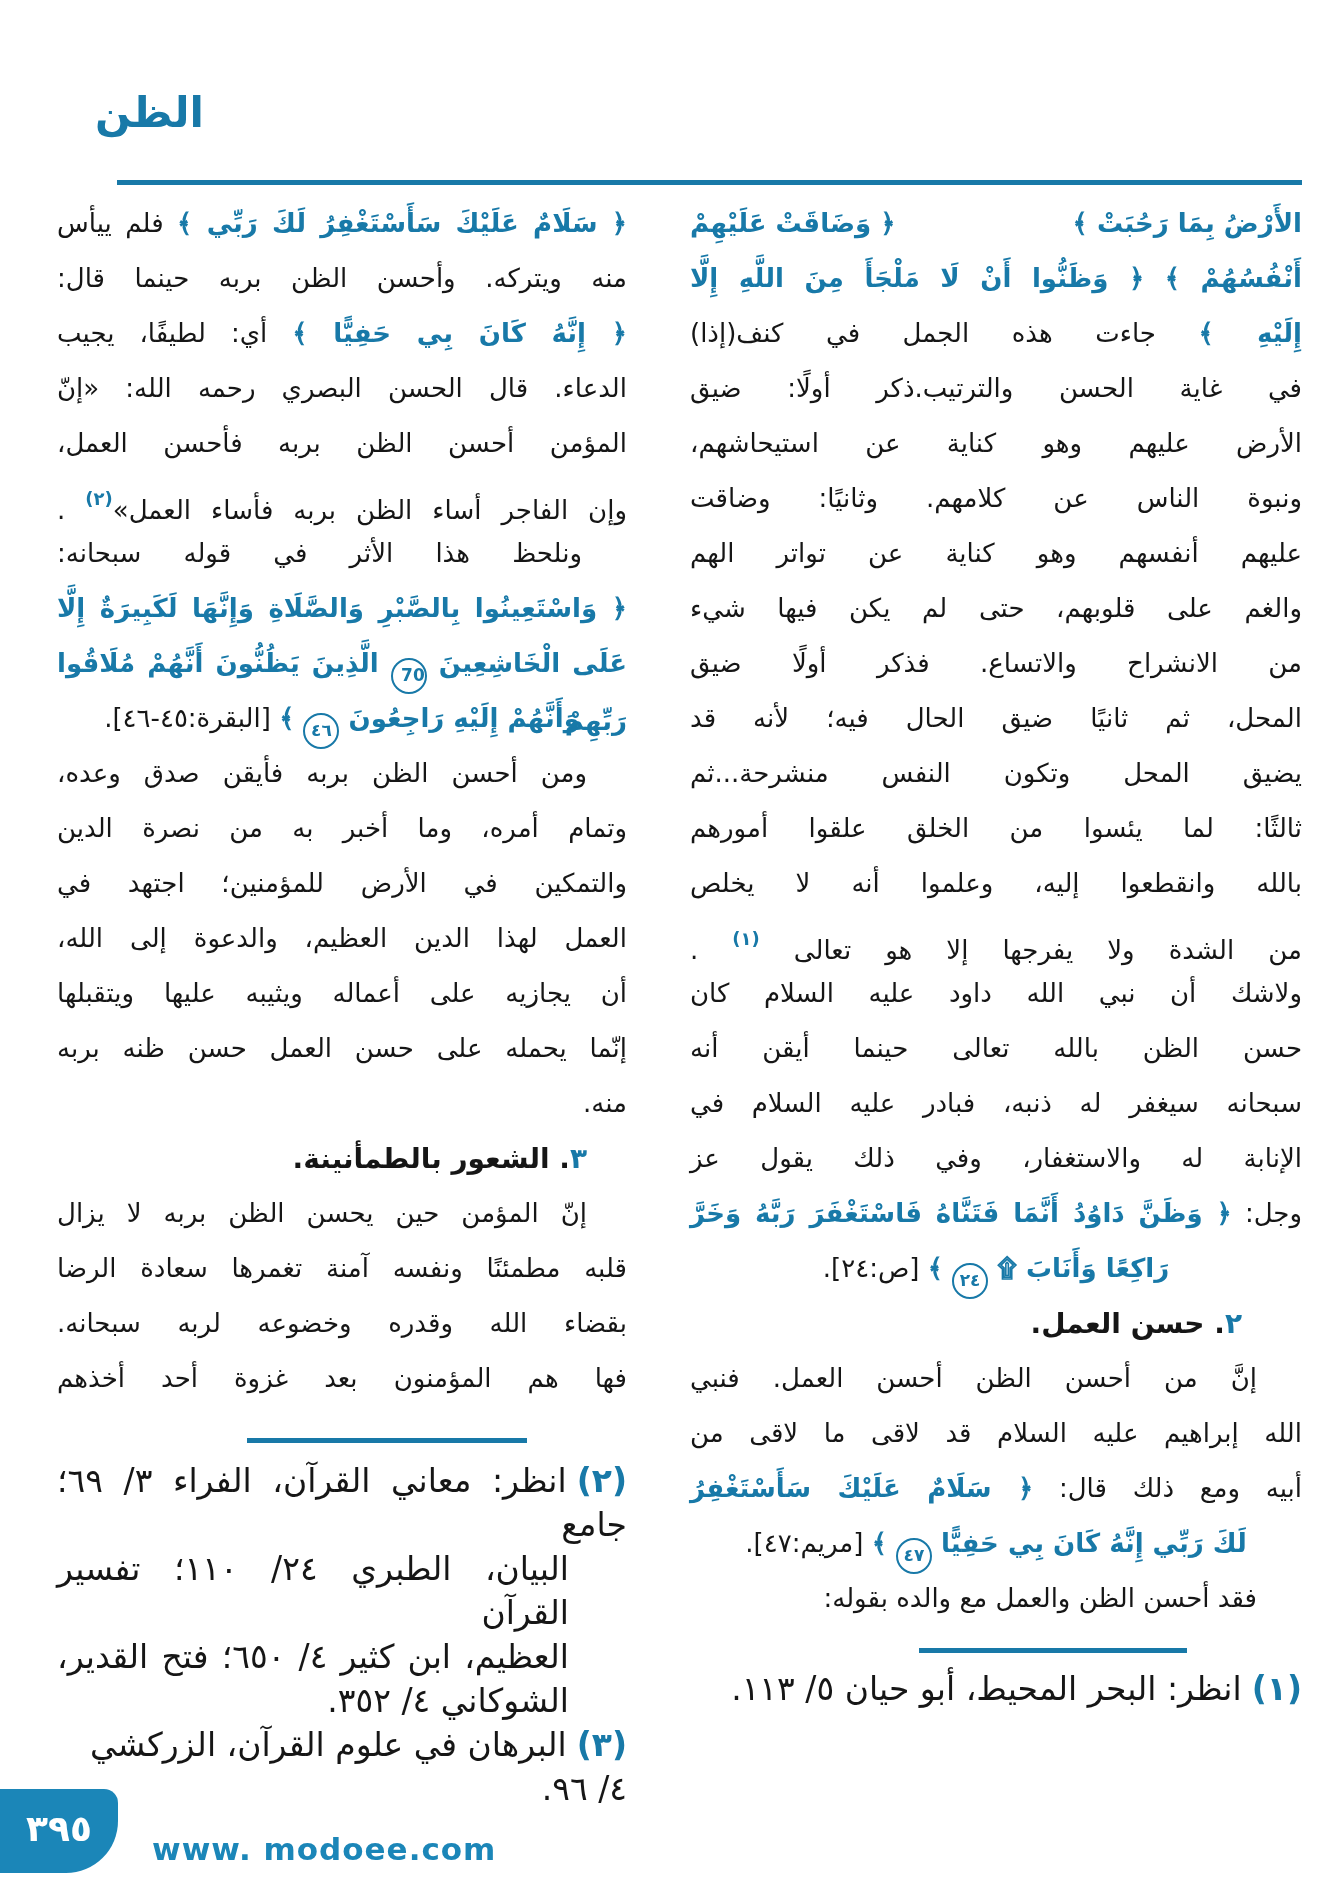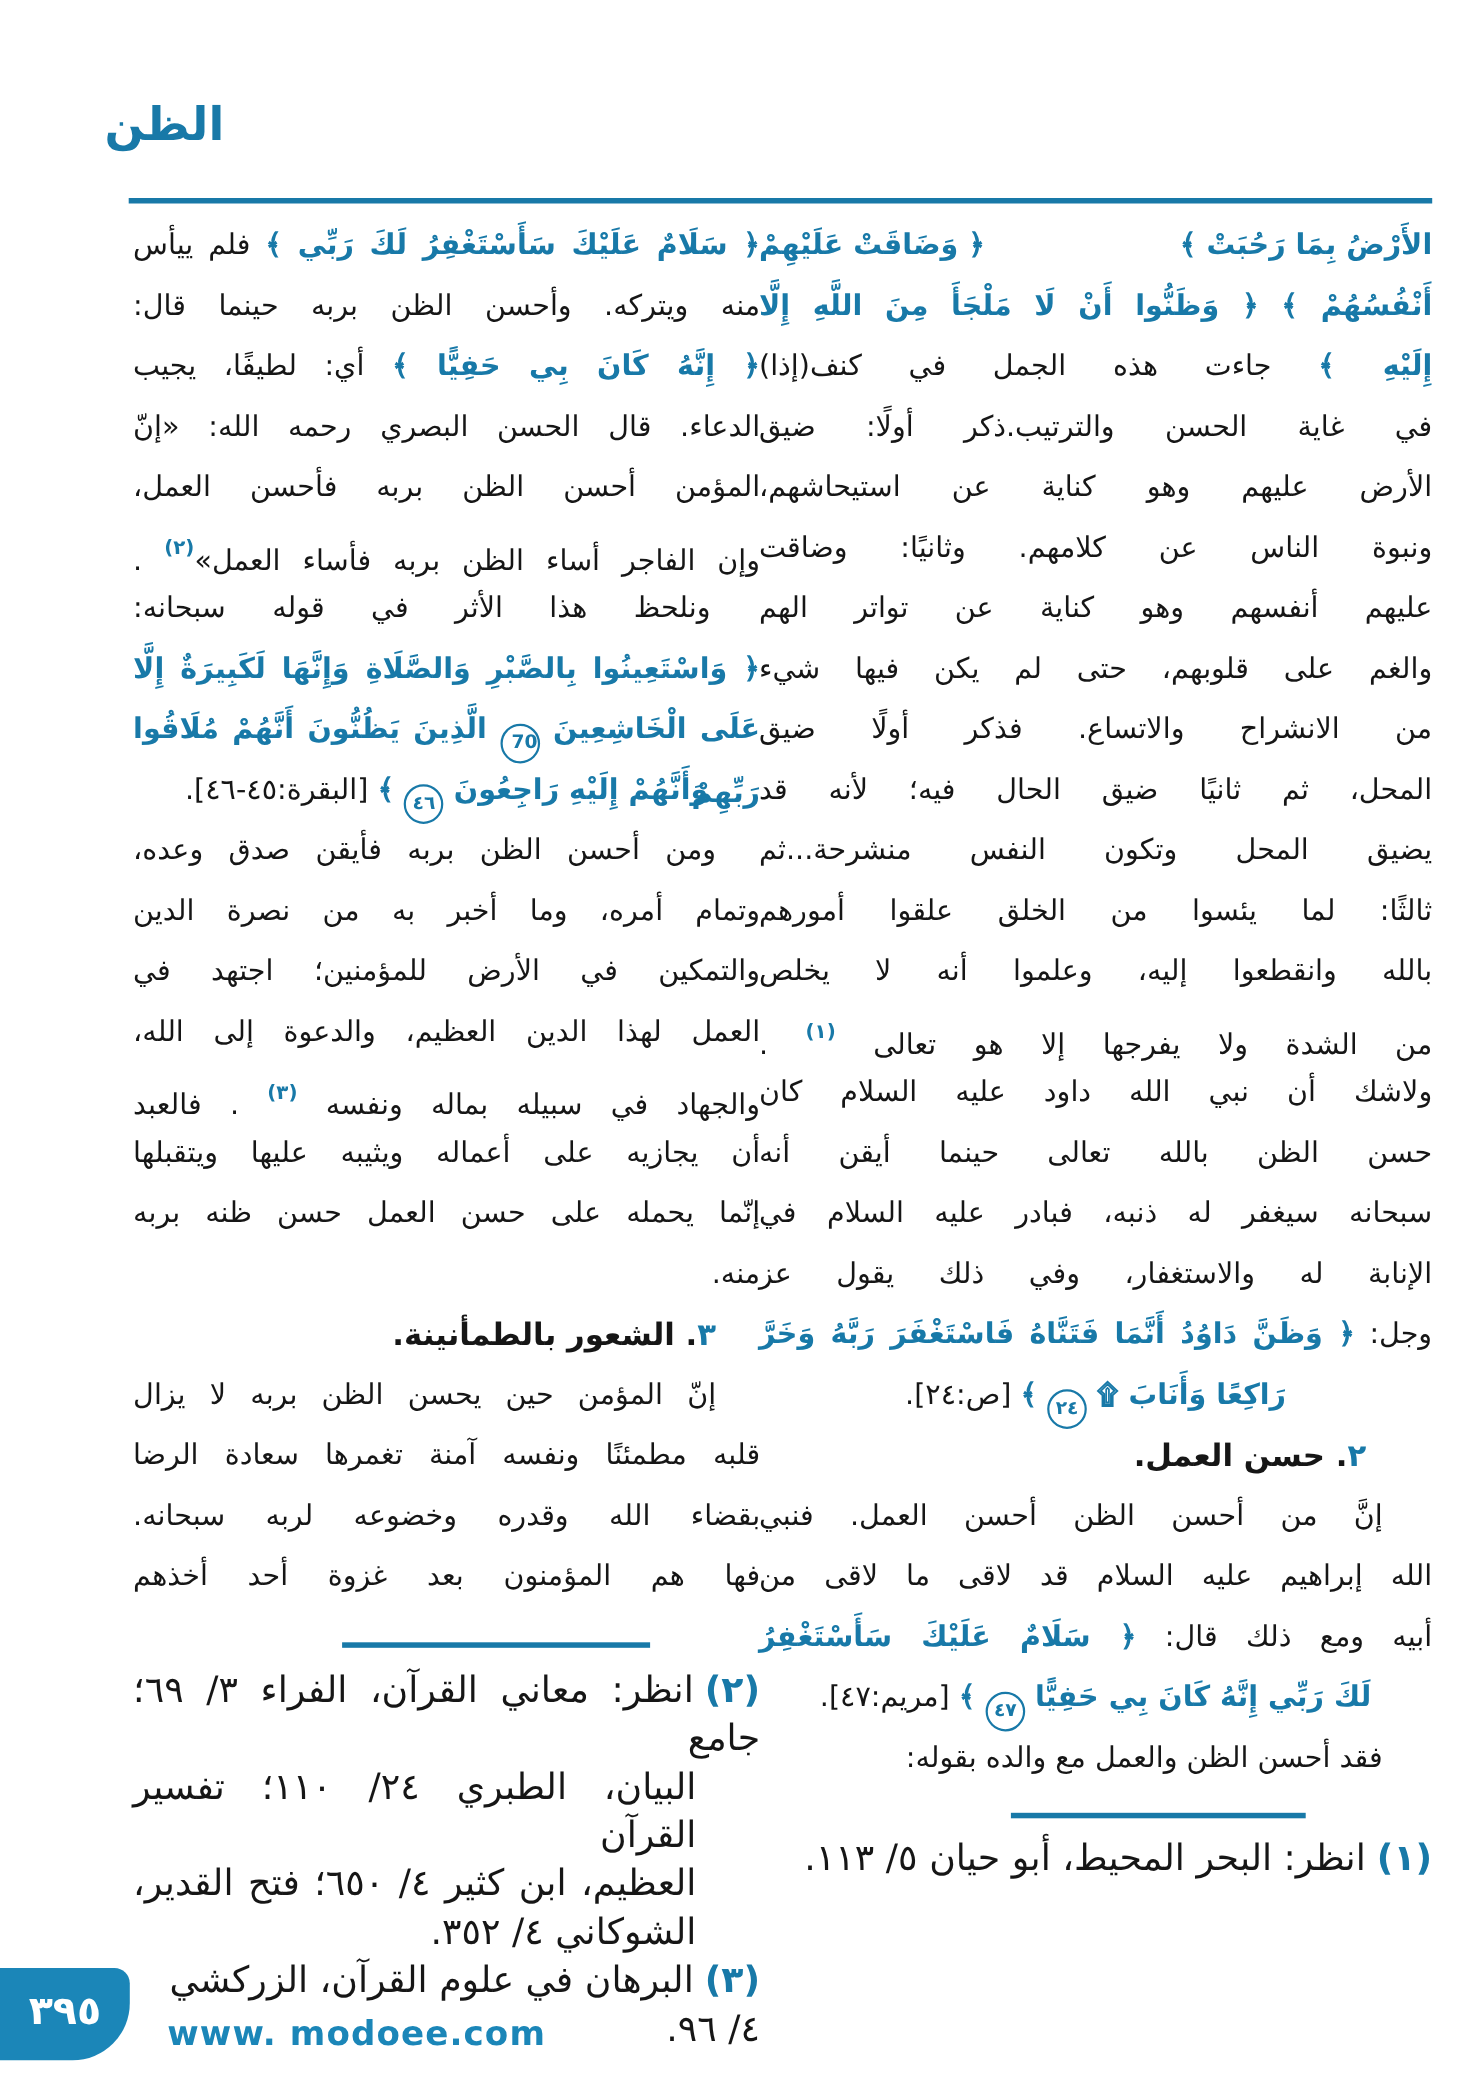--- a/index.html
+++ b/index.html
@@ -18,21 +18,21 @@
     position:absolute;left:95px;top:88px;margin:0;
     font-size:42px;font-weight:bold;color:var(--accent);
   }
   .hdr-rule{
     position:absolute;left:117px;top:180px;width:1185px;height:5px;
     background:var(--accent);
   }
   
   .col{position:absolute;top:196px;font-size:26px;}
   .col-right{right:37px;width:612px;}
-  .col-left{right:648px;width:570px;} 
+  .col-left{right:712px;width:570px;} 
   .line{height:55px;line-height:55px;white-space:normal;}
   .a-j{text-align:justify;text-align-last:justify;}
   .a-r{text-align:right;text-align-last:right;}
   .a-c{text-align:center;text-align-last:center;}
   .a-sb{display:flex;justify-content:space-between;align-items:center;}
   .sg-k{color:var(--ink);}
   .sg-q{color:var(--accent);font-weight:bold;}
   .sg-hn{color:var(--accent);font-weight:bold;font-size:28px;}
   .sg-hk{color:var(--ink);font-weight:bold;font-size:28px;}
   .sg-sup{color:var(--accent);font-size:18px;vertical-align:14px;font-weight:bold;}
@@ -113,21 +113,20 @@
       <div class="line a-j"><span class="sg-k">المؤمن أحسن الظن بربه فأحسن العمل،</span></div>
       <div class="line a-j"><span class="sg-k">وإن الفاجر أساء الظن بربه فأساء العمل»</span><span class="sg-sup">(٢)</span><span class="sg-k"> .</span></div>
       <div class="line a-j" style="padding-right: 45px;"><span class="sg-k">ونلحظ هذا الأثر في قوله سبحانه:</span></div>
       <div class="line a-j"><span class="sg-q">﴿ وَاسْتَعِينُوا بِالصَّبْرِ وَالصَّلَاةِ وَإِنَّهَا لَكَبِيرَةٌ إِلَّا</span></div>
       <div class="line a-j"><span class="sg-q">عَلَى الْخَاشِعِينَ </span><span class="sg-med">70</span><span class="sg-q"> الَّذِينَ يَظُنُّونَ أَنَّهُمْ مُلَاقُوا رَبِّهِمْ</span></div>
       <div class="line a-c"><span class="sg-q">وَأَنَّهُمْ إِلَيْهِ رَاجِعُونَ </span><span class="sg-med">٤٦</span><span class="sg-q"> ﴾</span><span class="sg-k"> [البقرة:٤٥-٤٦].</span></div>
       <div class="line a-j" style="padding-right: 40px;"><span class="sg-k">ومن أحسن الظن بربه فأيقن صدق وعده،</span></div>
       <div class="line a-j"><span class="sg-k">وتمام أمره، وما أخبر به من نصرة الدين</span></div>
       <div class="line a-j"><span class="sg-k">والتمكين في الأرض للمؤمنين؛ اجتهد في</span></div>
       <div class="line a-j"><span class="sg-k">العمل لهذا الدين العظيم، والدعوة إلى الله،</span></div>
-      <div class="line a-j"><span class="sg-k">والجهاد في سبيله بماله ونفسه </span><span class="sg-sup">(٣)</span><span class="sg-k"> . فالعبد</span></div>
       <div class="line a-j"><span class="sg-k">أن يجازيه على أعماله ويثيبه عليها ويتقبلها</span></div>
       <div class="line a-j"><span class="sg-k">إنّما يحمله على حسن العمل حسن ظنه بربه</span></div>
       <div class="line a-r"><span class="sg-k">منه.</span></div>
       <div class="line a-r" style="padding-right: 40px;"><span class="sg-hn">٣</span><span class="sg-hk">. الشعور بالطمأنينة.</span></div>
       <div class="line a-j" style="padding-right: 40px;"><span class="sg-k">إنّ المؤمن حين يحسن الظن بربه لا يزال</span></div>
       <div class="line a-j"><span class="sg-k">قلبه مطمئنًا ونفسه آمنة تغمرها سعادة الرضا</span></div>
       <div class="line a-j"><span class="sg-k">بقضاء الله وقدره وخضوعه لربه سبحانه.</span></div>
       <div class="line a-j"><span class="sg-k">فها هم المؤمنون بعد غزوة أحد أخذهم</span></div>
       <div class="fn-sep"></div>
       <div class="fn-line"><span class="fn-marker">(٢)</span><span>انظر: معاني القرآن، الفراء ٣/ ٦٩؛ جامع</span></div>

